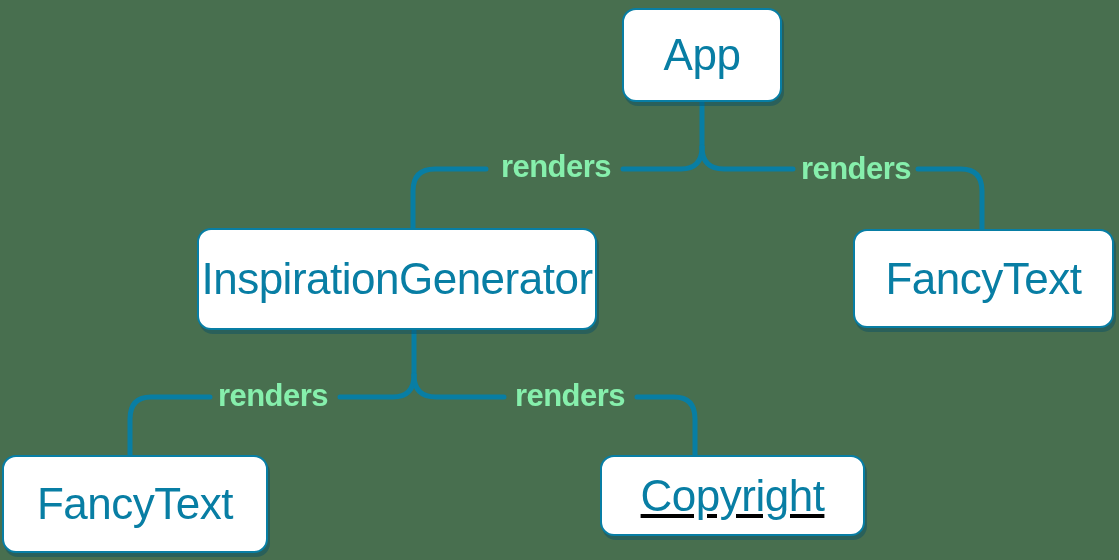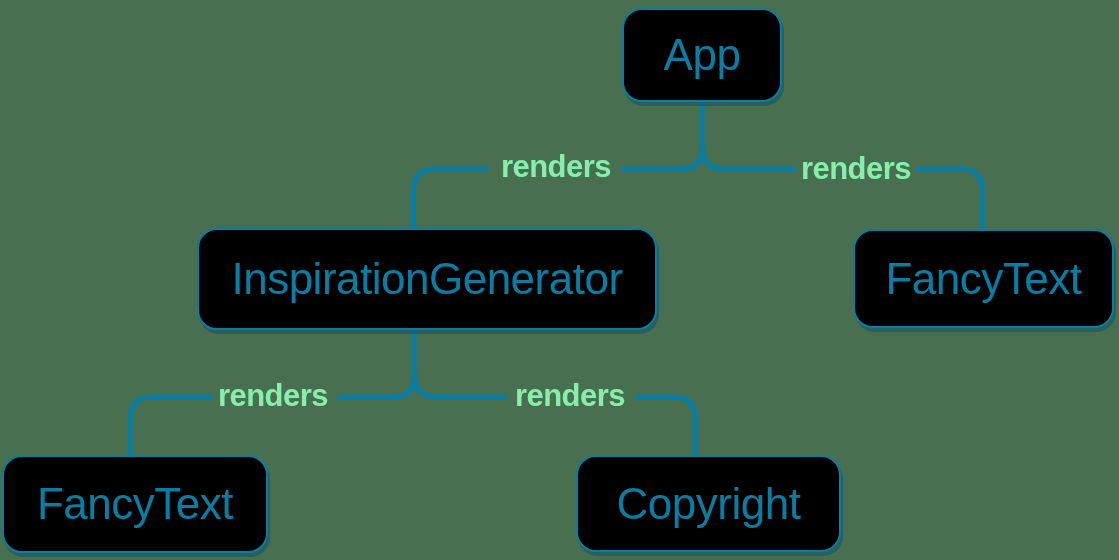--- a/index.html
+++ b/index.html
@@ -24,23 +24,23 @@
   }
   .edges path {
     fill: none;
     stroke: #087EA4;
     stroke-width: 5;
     stroke-linecap: round;
   }
   .node {
     position: absolute;
     box-sizing: border-box;
-    background: #000000;
+    background: #ffffff;
     border: 2.5px solid #087EA4;
-    border-radius: 20px;
+    border-radius: 14px;
     box-shadow: 2px 4px 0 rgba(7, 78, 105, 0.45);
     display: flex;
     align-items: center;
     justify-content: center;
   }
   .node-label {
     color: #087EA4;
     font-size: 44px;
     font-weight: 500;
     letter-spacing: -0.5px;
@@ -50,24 +50,24 @@
     position: absolute;
     transform: translate(-50%, -50%);
     color: #86efac;
     font-size: 31px;
     font-weight: bold;
     letter-spacing: -0.5px;
     white-space: nowrap;
   }
   
   #node-app                  { left: 622px; top: 8px;   width: 160px; height: 94px; }
-  #node-inspiration-generator{ left: 197px; top: 228px; width: 460px; height: 102px; }
+  #node-inspiration-generator{ left: 197px; top: 228px; width: 400px; height: 102px; }
   #node-fancy-text-top       { left: 853px; top: 229px; width: 261px; height: 99px; }
   #node-fancy-text-bottom    { left: 2px;   top: 455px; width: 266px; height: 98px; }
-  #node-copyright            { left: 576px; top: 455px; width: 265px; height: 97px; }
+  #node-copyright            { left: 600px; top: 455px; width: 265px; height: 81px; text-decoration: underline; }
   
   #edge-label-0 { left: 556px; top: 167px; }
   #edge-label-1 { left: 856px; top: 169px; }
   #edge-label-2 { left: 273px; top: 396px; }
   #edge-label-3 { left: 570px; top: 396px; }
 </style>
 </head>
 <body>
 
 <div class="canvas">

